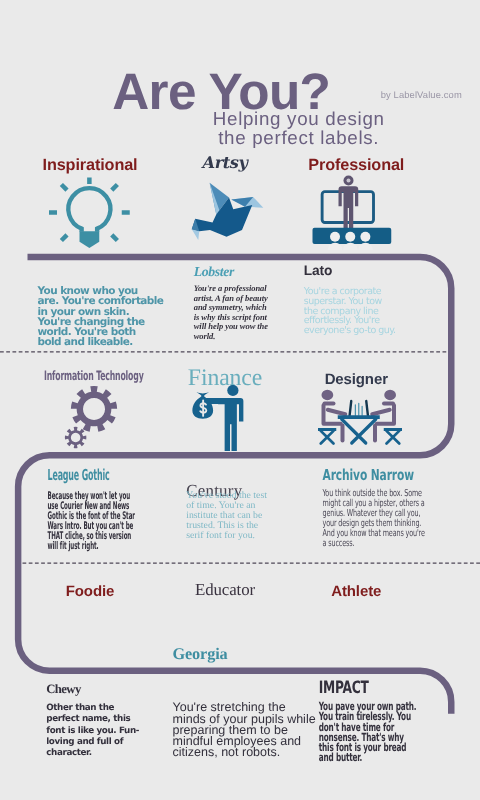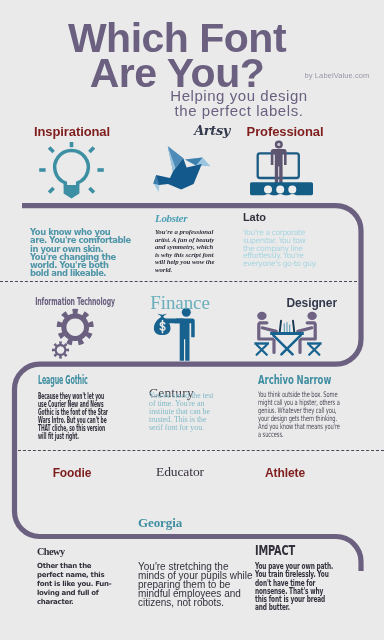--- a/index.html
+++ b/index.html
@@ -22,21 +22,21 @@
 
   
   .cat{position:absolute;text-align:center;font-size:13px;font-weight:bold;
        line-height:13px;letter-spacing:-0.1px;white-space:nowrap;}
   .fname{position:absolute;font-weight:bold;line-height:11px;}
   .fdesc{position:absolute;white-space:nowrap;}
   .dash{position:absolute;height:0;border-top:1px dashed #4e4757;}
 
   
   .cat-teal{color:#7f1d1d;}
-  .cat-navy{color:#333a4d;text-align:right;}
+  .cat-navy{color:#333a4d;}
   .cat-purple{color:#6b6080;}
   .cat-serif{font-family:"Liberation Serif",serif;font-weight:normal;}
   .cat-script{font-family:"DejaVu Serif",serif;font-style:italic;font-weight:bold;
               letter-spacing:-0.4px;}
   .cat-cond{font-family:"DejaVu Sans Condensed","Liberation Sans",sans-serif;
             font-weight:bold;letter-spacing:-0.2px;
             transform:scaleX(0.665);transform-origin:50% 0;}
 
   
   .n-futura{font-size:9.6px;color:#3a3340;letter-spacing:.3px;}
@@ -86,21 +86,20 @@
 </head>
 <body>
 
 <div id="page">
   <svg id="ribbon" viewBox="0 0 384 640">
     <path fill="none" stroke="#6b6080" stroke-width="5.2" stroke-linecap="butt" stroke-linejoin="round" d="M22,205.6 H336 A25,25 0 0 1 361,230.6 V339.2 A25,25 0 0 1 336,364.2 H39.5
          A25,25 0 0 0 14.5,389.2 V511.5 A25,25 0 0 0 39.5,536.5 H336
          A25,25 0 0 1 361,561.5 V571"></path>
   </svg>
 
-  <div class="title" id="t1">Which Font</div>
   <div class="title" id="t2">Are You?</div>
   <div id="credit">by LabelValue.com</div>
   <div id="sub">
     <div>Helping you design</div>
     <div>the perfect labels.</div>
   </div>
 
   <svg class="abs" style="left:36px;top:140px;width:72px;height:62px" viewBox="0 0 72 62">
     <g fill="none" stroke="#3d8fa4" stroke-width="3.5" stroke-linecap="butt">
       <path d="M29.3 45.4 V42.9 A16.8 16.8 0 1 1 41.7 42.9 V45.4"></path>

